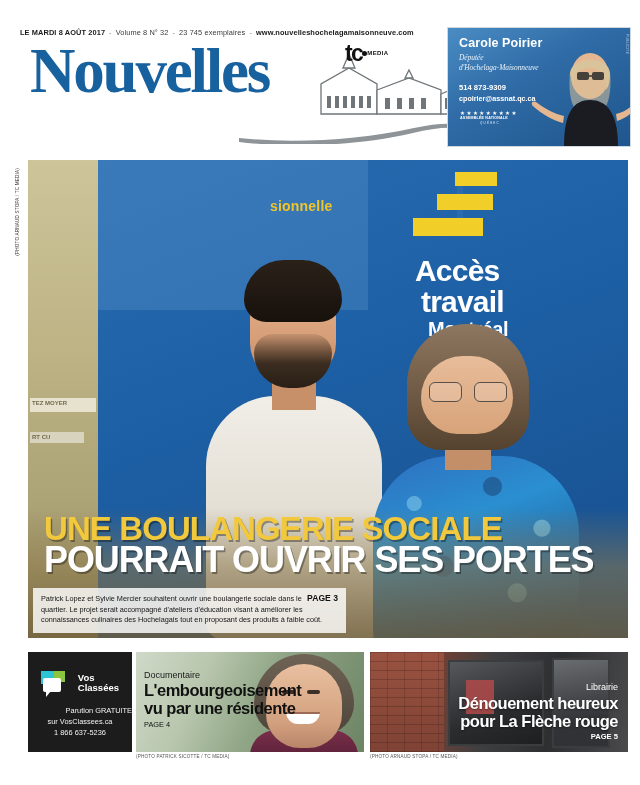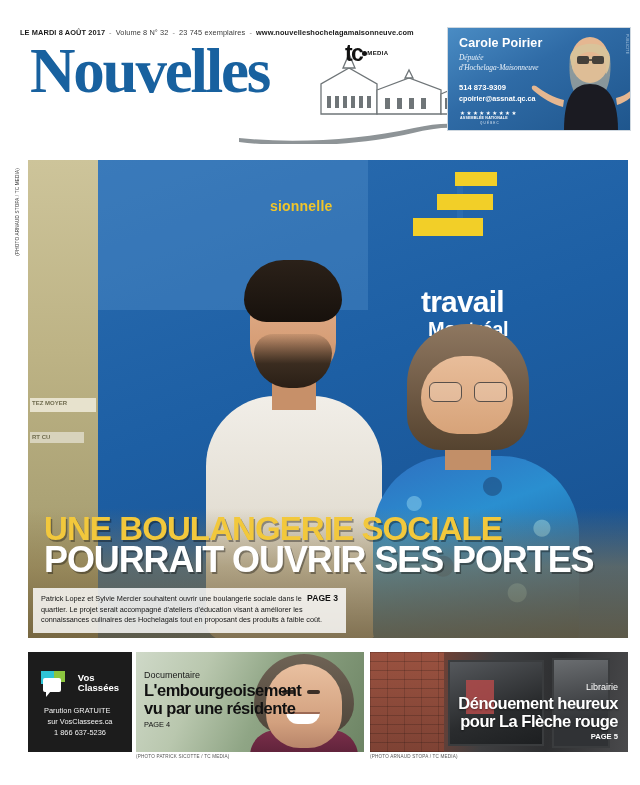--- a/index.html
+++ b/index.html
@@ -46,21 +46,21 @@
   }
 
   
   .tclogo { position:absolute; left:345px; top:40px; width:95px; height:26px; display:flex; align-items:center; }
   .tclogo .tc { font-family:"Liberation Sans", sans-serif; font-weight:700; font-size:23px; color:#111; letter-spacing:-1.6px; line-height:1; }
   .tclogo .dot { width:5px; height:5px; border-radius:50%; background:#111; }
   .tclogo .med { font-size:6px; font-weight:700; color:#111; letter-spacing:.4px; }
 
   
   .ad {
-    position:absolute; left:447px; top:27px; width:184px; height:104px;
+    position:absolute; left:447px; top:27px; width:184px; height:120px;
     background: linear-gradient(150deg,#4a8cc4 0%, #2f6ba6 42%, #1f568d 100%);
     overflow:hidden; border:1px solid #cfd8e0;
   }
   .ad-name { position:absolute; left:11px; top:8px; font-size:12.5px; font-weight:700; color:#fff; letter-spacing:.1px; }
   .ad-role1 { position:absolute; left:11px; top:25px; font-family:"Liberation Serif", serif; font-style:italic; font-size:7.4px; color:#eaf2fa; }
   .ad-role2 { position:absolute; left:11px; top:35px; font-family:"Liberation Serif", serif; font-style:italic; font-size:7.4px; color:#eaf2fa; }
   .ad-phone { position:absolute; left:11px; top:55px; font-size:7.6px; font-weight:700; color:#fff; }
   .ad-mail  { position:absolute; left:11px; top:66px; font-size:7.2px; font-weight:700; color:#fff; }
   .ad-party { position:absolute; left:10px; top:80px; width:64px; height:21px; }
   .ad-party .stars { display:flex; gap:1.5px; padding:1.5px 2px 0 2px; }
@@ -166,21 +166,21 @@
     position:absolute; left:28px; top:652px; width:104px; height:100px;
     background:#1c1c1c; overflow:hidden;
   }
   .vc-logo { position:absolute; left:13px; top:18px; width:78px; height:26px; display:flex; align-items:center; gap:21px; }
   .vc-mark { position:relative; width:24px; height:24px; }
   .vc-mark .sq1 { position:absolute; left:0; top:0; width:13px; height:13px; background:#2ec4d6; }
   .vc-mark .sq2 { position:absolute; left:13px; top:0; width:11px; height:11px; background:#8cc63f; }
   .vc-mark .bub { position:absolute; left:2px; top:7px; width:18px; height:14px; background:#fff; border-radius:2px; }
   .vc-mark .tail { position:absolute; left:5px; top:20px; width:0; height:0; border-left:5px solid #fff; border-bottom:6px solid transparent; }
   .vc-txt { color:#fff; font-size:9.5px; font-weight:700; line-height:10.5px; }
-  .promo-ad .l1 { position:absolute; left:16px; right:0; top:54px; text-align:left; font-size:7.4px; color:#f2f2f2; }
+  .promo-ad .l1 { position:absolute; left:16px; right:0; top:54px; text-align:right; font-size:7.4px; color:#f2f2f2; }
   .promo-ad .l2 { position:absolute; left:0; right:0; top:65px; text-align:center; font-size:7.4px; color:#f2f2f2; }
   .promo-ad .l3 { position:absolute; left:0; right:0; top:76px; text-align:center; font-size:7.4px; color:#f2f2f2; }
 
   .promo-mid {
     position:absolute; left:136px; top:652px; width:228px; height:100px; overflow:hidden;
     background:linear-gradient(115deg,#cfd9c8 0%, #b9c7ae 28%, #8fa585 55%, #6d8464 100%);
   }
   .pm-face { position:absolute; right:6px; top:2px; width:108px; height:98px; }
   .pm-hair { position:absolute; left:4px; top:0px; width:100px; height:80px; background:linear-gradient(180deg,#6f6355 0%,#4e453a 100%); border-radius:50px 50px 30px 30px; }
   .pm-head { position:absolute; left:16px; top:10px; width:76px; height:84px; background:linear-gradient(180deg,#e9c0a0 0%,#d2a07e 70%,#b8856a 100%); border-radius:38px 38px 34px 34px; }
@@ -312,20 +312,21 @@
     <div class="hero-blue-pale"></div>
 
     <div class="wordmark-sion">sionnelle</div>
 
     <div class="bars">
       <i class="b4"></i>
         <i class="b1"></i>
         <i class="b2"></i>
         <i class="b3"></i>
     </div>
+    <div class="acces">Accès</div>
     <div class="travail">travail</div>
     <div class="montreal">Montréal</div>
 
     <div class="shelf"></div>
     <div class="shelf-txt">TEZ MOYER</div>
     <div class="shelf2"></div>
     <div class="shelf-txt2">RT CU</div>
 
     <div class="person-a">
       <div class="pa-body"></div>

